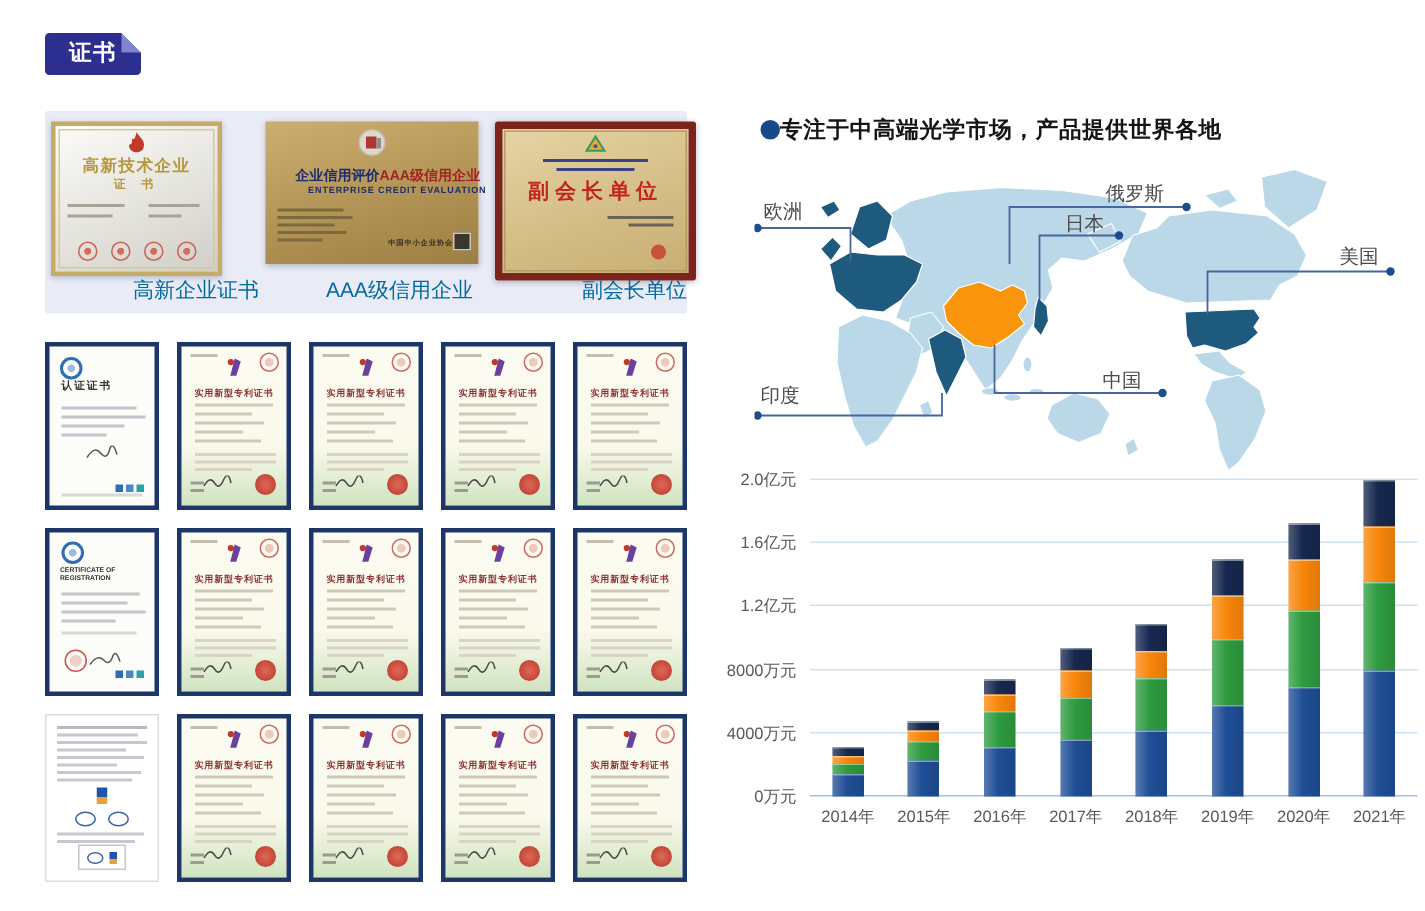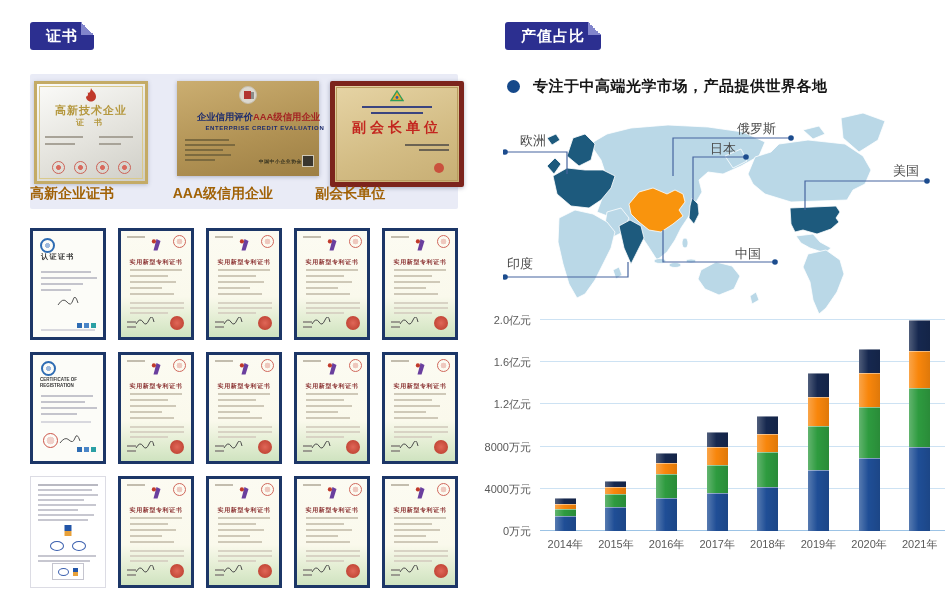--- a/index.html
+++ b/index.html
@@ -48,21 +48,21 @@
   .pl3{left:300px;width:124px;height:96px;border:5px solid #7c241c;border-radius:2px;
        background:linear-gradient(160deg,#e6d4a5,#d3bc84 60%,#c7ae74);box-shadow:0 1px 4px rgba(40,50,90,.35);}
   .pl3 .inner{position:absolute;inset:1px;border:1px solid #b89b5e;}
   .pl3 .logo{position:absolute;top:4px;left:50%;transform:translateX(-50%);}
   .pl3 .bar{position:absolute;height:2px;}
   .pl3 .t1{position:absolute;top:33px;width:100%;text-align:center;font-size:14px;font-weight:bold;
        color:#c3261f;letter-spacing:4px;white-space:nowrap;}
   .pl3 .seal{position:absolute;right:15px;bottom:9px;width:10px;height:10px;border-radius:50%;
        background:rgba(201,63,50,.85);}
   .captions{position:absolute;left:0;top:111px;width:100%;display:flex;}
-  .caption{flex:1;text-align:left;font-size:14px;font-weight:bold;color:#a16207;}
+  .caption{flex:1;text-align:right;font-size:14px;font-weight:normal;color:#0369a1;}
 
   
   .cert-grid{position:absolute;left:30px;top:228px;display:grid;
        grid-template-columns:repeat(5,76px);grid-auto-rows:112px;gap:12px;}
   .cert{position:relative;border:3px solid #1c3667;background:#fcfcf8;box-sizing:border-box;}
   .cert.patent{background:linear-gradient(180deg,#fcfbf2 0%,#faf9ec 62%,#e2edd2 84%,#cfe3c0 100%);}
   .cert.doc{border:1px solid #dcdce4;background:#ffffff;}
   .tl{position:absolute;height:2px;background:#cfc9b8;}
   .p-line{position:absolute;left:6px;top:5px;width:18px;height:2px;background:#c3bdae;}
   .p-stamp{position:absolute;right:5px;top:4px;width:11px;height:11px;border-radius:50%;
@@ -87,21 +87,21 @@
   .d-badge{position:absolute;left:50%;top:48px;transform:translateX(-50%);width:7px;height:11px;
        background:linear-gradient(180deg,#2255a8 55%,#e8a13a 55%);}
   .d-logos{position:absolute;left:0;top:64px;width:100%;display:flex;justify-content:center;gap:8px;}
   .d-oval{width:12px;height:8px;border-radius:50%;border:1px solid #3a5fae;}
   .d-box{position:absolute;left:50%;transform:translateX(-50%);bottom:7px;width:30px;height:15px;
        border:1px solid #c5c5cf;display:flex;align-items:center;justify-content:center;gap:4px;}
   .d-box .d-oval{width:9px;height:6px;}
   .d-box .d-badge2{width:5px;height:8px;background:linear-gradient(180deg,#2255a8 55%,#e8a13a 55%);}
 
   
-  .headline{position:absolute;left:507px;top:77px;display:flex;align-items:center;gap:13px;}
+  .headline{position:absolute;left:507px;top:77px;display:flex;align-items:center;}
   .headline .dot{width:13px;height:13px;border-radius:50%;background:#15498a;}
   .headline .txt{font-size:15px;font-weight:bold;color:#151515;letter-spacing:.5px;}
 
   .map{position:absolute;left:503px;top:112px;width:442px;height:202px;}
   .map-label{position:absolute;font-size:13px;color:#4a4a4a;white-space:nowrap;}
 
   
   .chart{position:absolute;left:493px;top:314px;width:457px;height:293px;}
   .y-axis{position:absolute;left:0;top:6px;width:42px;height:211px;}
   .ytick{position:absolute;right:4px;transform:translateY(50%);font-size:11px;color:#595959;white-space:nowrap;}
@@ -529,24 +529,20 @@
     <i class="tl" style="left:9px;top:81px;width:38px;background:#d8d3c4;"></i>
     <i class="sgn-bar" style="bottom:14px;width:9px;"></i>
     <i class="sgn-bar" style="bottom:9px;width:9px;"></i>
     <svg class="p-sign" width="20" height="9" viewBox="0 0 20 9">
       <path d="M1,7 Q5,0 8,5 T14,3 T19,5" fill="none" stroke="#4a4a4a" stroke-width="1"></path>
     </svg>
     <i class="p-seal"></i>
   </div>
 </div>
 
-  <div class="tag" style="left:505px;top:22px;">
-    <span>产值占比</span>
-    <i class="fold"></i>
-  </div>
 
   <div class="headline">
     <i class="dot"></i>
     <span class="txt">专注于中高端光学市场，产品提供世界各地</span>
   </div>
 
   <div class="map" id="map">
     <svg viewBox="0 0 442 202" width="442" height="202">
       <g class="g-base" stroke="#ffffff" stroke-width="0.8" stroke-linejoin="round">
         <path d="M87,32 L104,22 L128,16 L165,13 L205,15 L240,20 L262,30 L256,44 L238,54 L220,62 L205,60 L196,68 L199,80 L192,92 L186,104 L178,116 L172,128 L164,140 L154,148 L145,134 L137,122 L124,114 L110,106 L94,100 L100,84 L104,66 L98,48 Z" fill="#bad8e7"></path>
@@ -588,21 +584,21 @@
       </g>
       <g class="g-dots" fill="#1c4c8e">
         <circle cx="2" cy="40" r="2.8"></circle>
         <circle cx="288" cy="26" r="2.8"></circle>
         <circle cx="243" cy="45" r="2.8"></circle>
         <circle cx="424" cy="69" r="2.8"></circle>
         <circle cx="272" cy="150" r="2.8"></circle>
         <circle cx="2" cy="165" r="2.8"></circle>
       </g>
     </svg>
-  <div class="map-label" style="left: 17px; top: 20px;">欧洲</div><div class="map-label" style="left: 234px; top: 8px;">俄罗斯</div><div class="map-label" style="left: 207px; top: 28px;">日本</div><div class="map-label" style="left: 390px; top: 50px;">美国</div><div class="map-label" style="left: 232px; top: 133px;">中国</div><div class="map-label" style="left: 4px; top: 143px;">印度</div></div>
+  <div class="map-label" style="left: 6px; top: 20px;">欧洲</div><div class="map-label" style="left: 234px; top: 8px;">俄罗斯</div><div class="map-label" style="left: 207px; top: 28px;">日本</div><div class="map-label" style="left: 390px; top: 50px;">美国</div><div class="map-label" style="left: 232px; top: 133px;">中国</div><div class="map-label" style="left: 4px; top: 143px;">印度</div></div>
 
   <div class="chart">
     <div class="y-axis" id="y-axis">
         <div class="ytick" style="bottom: 0%;">0万元</div>
         <div class="ytick" style="bottom: 20%;">4000万元</div>
         <div class="ytick" style="bottom: 40%;">8000万元</div>
         <div class="ytick" style="bottom: 60%;">1.2亿元</div>
         <div class="ytick" style="bottom: 80%;">1.6亿元</div>
         <div class="ytick" style="bottom: 100%;">2.0亿元</div>
       </div>

